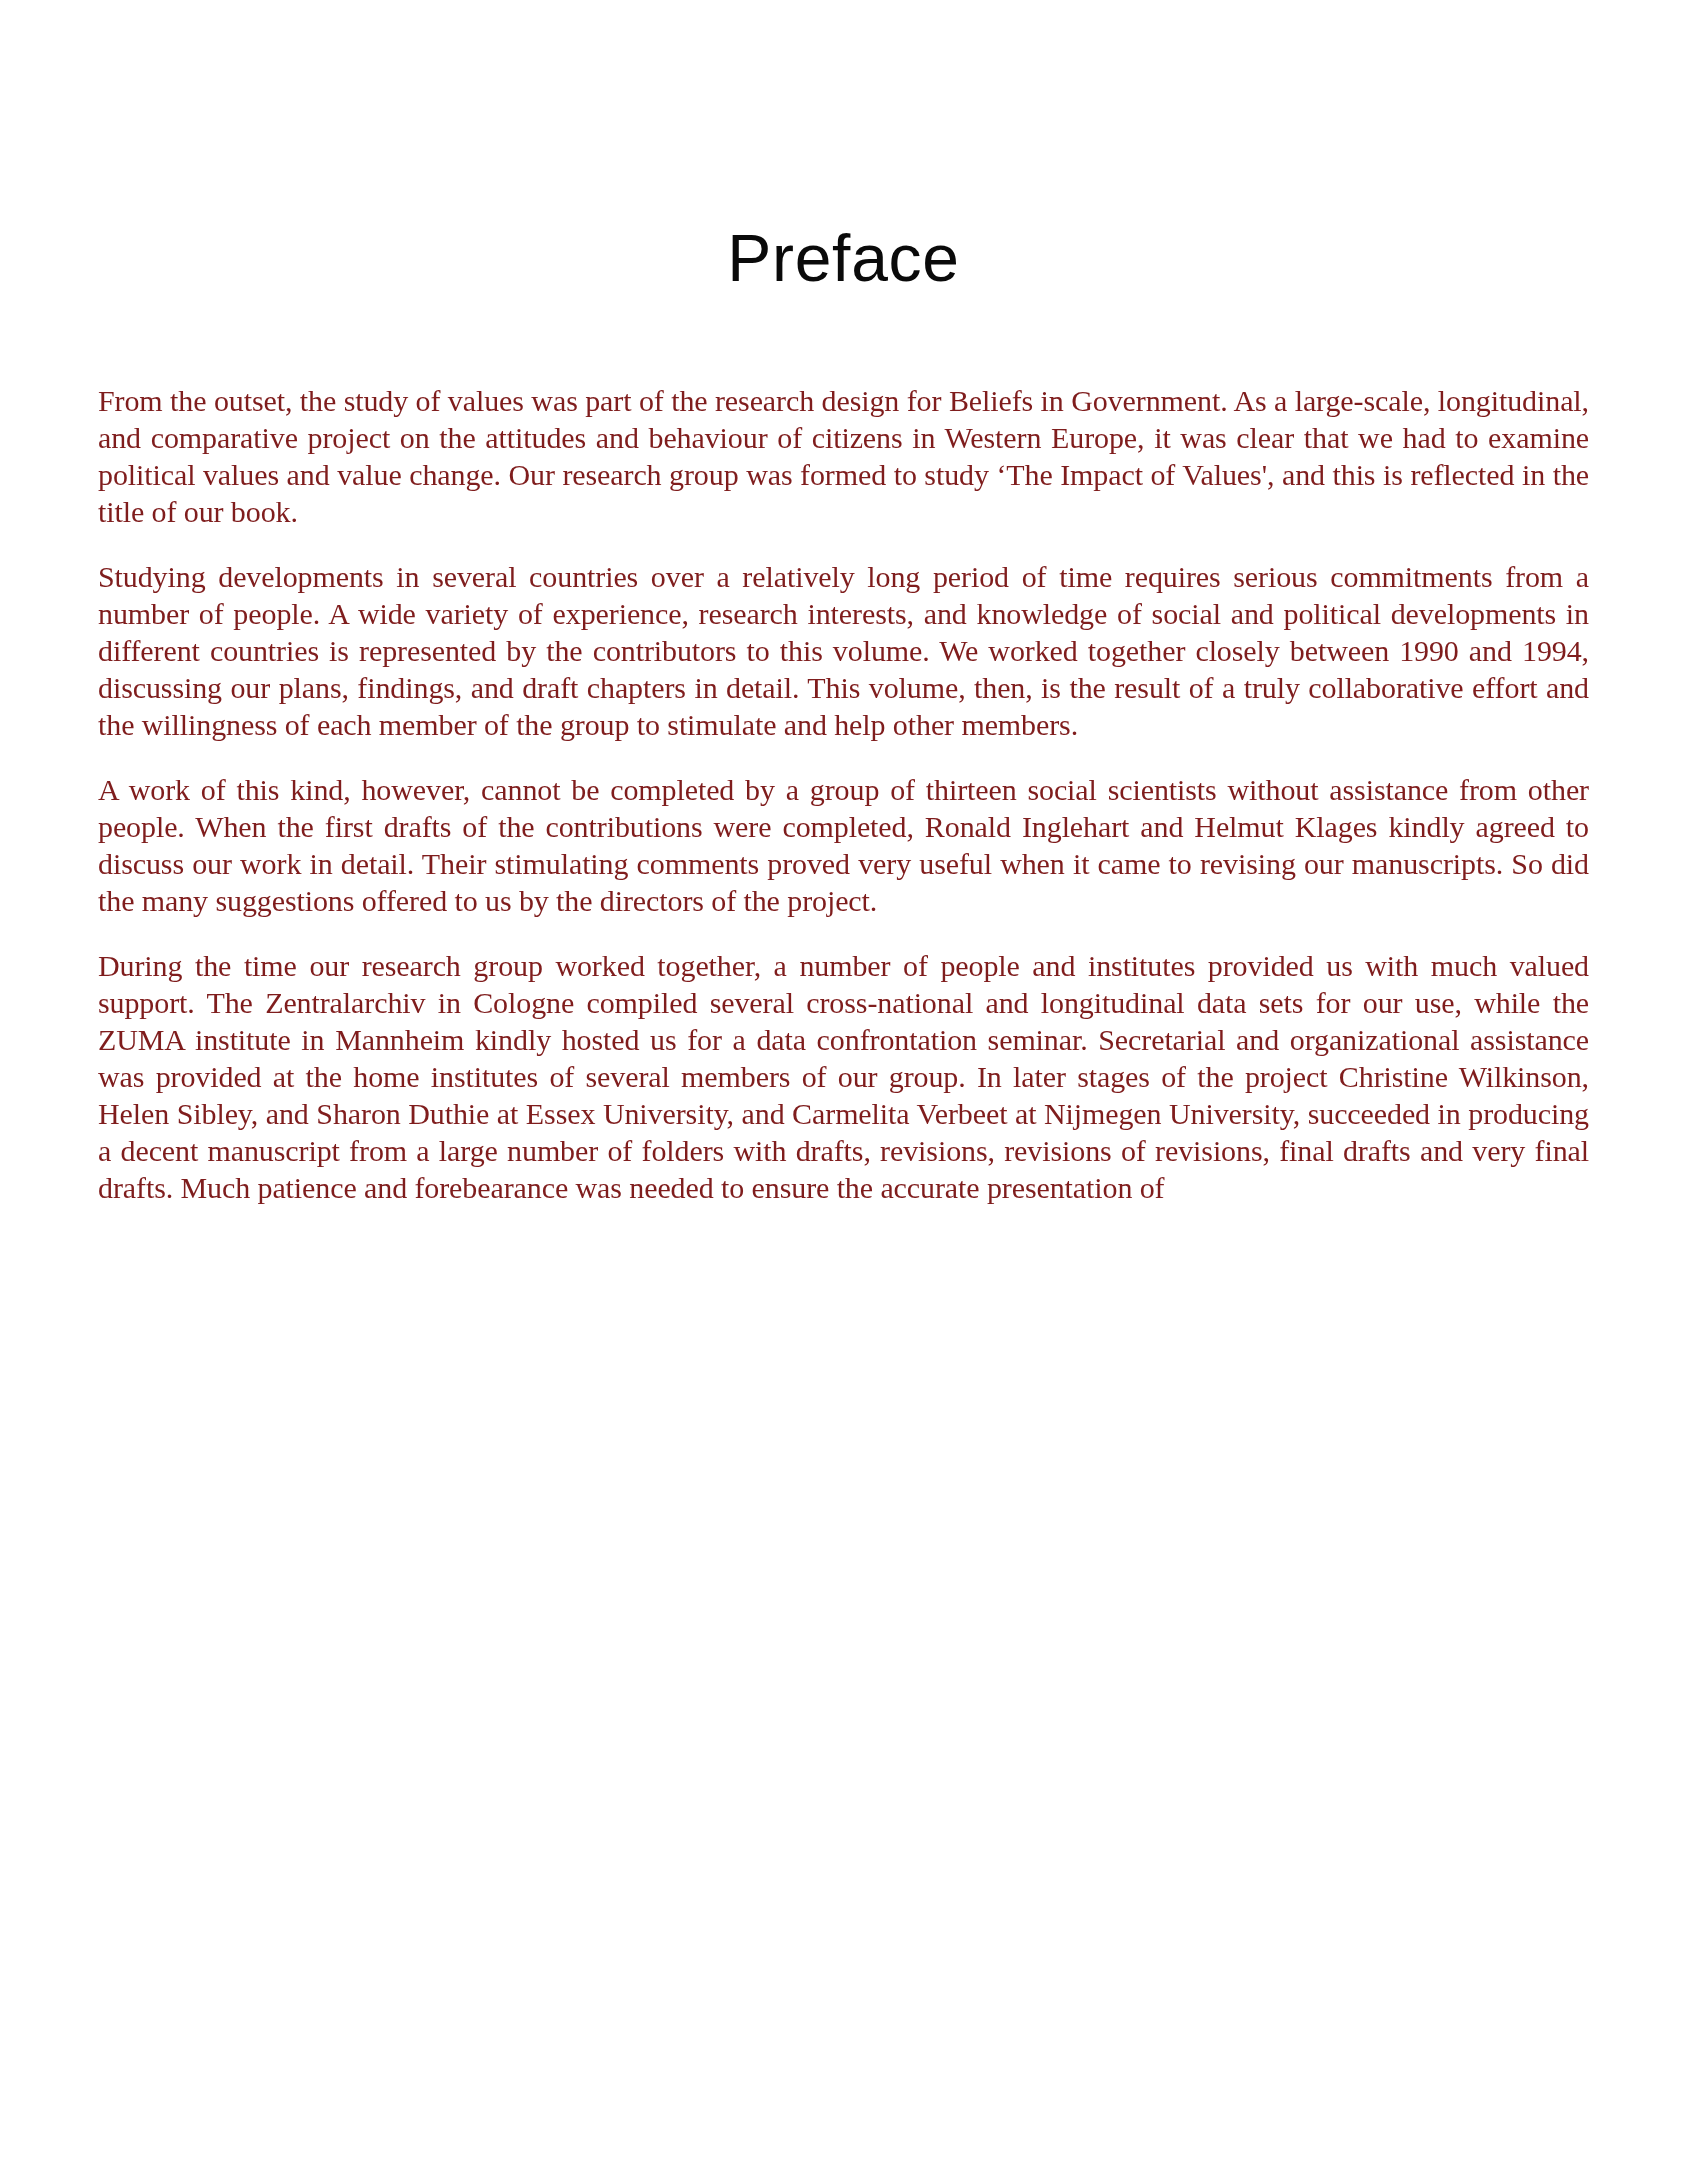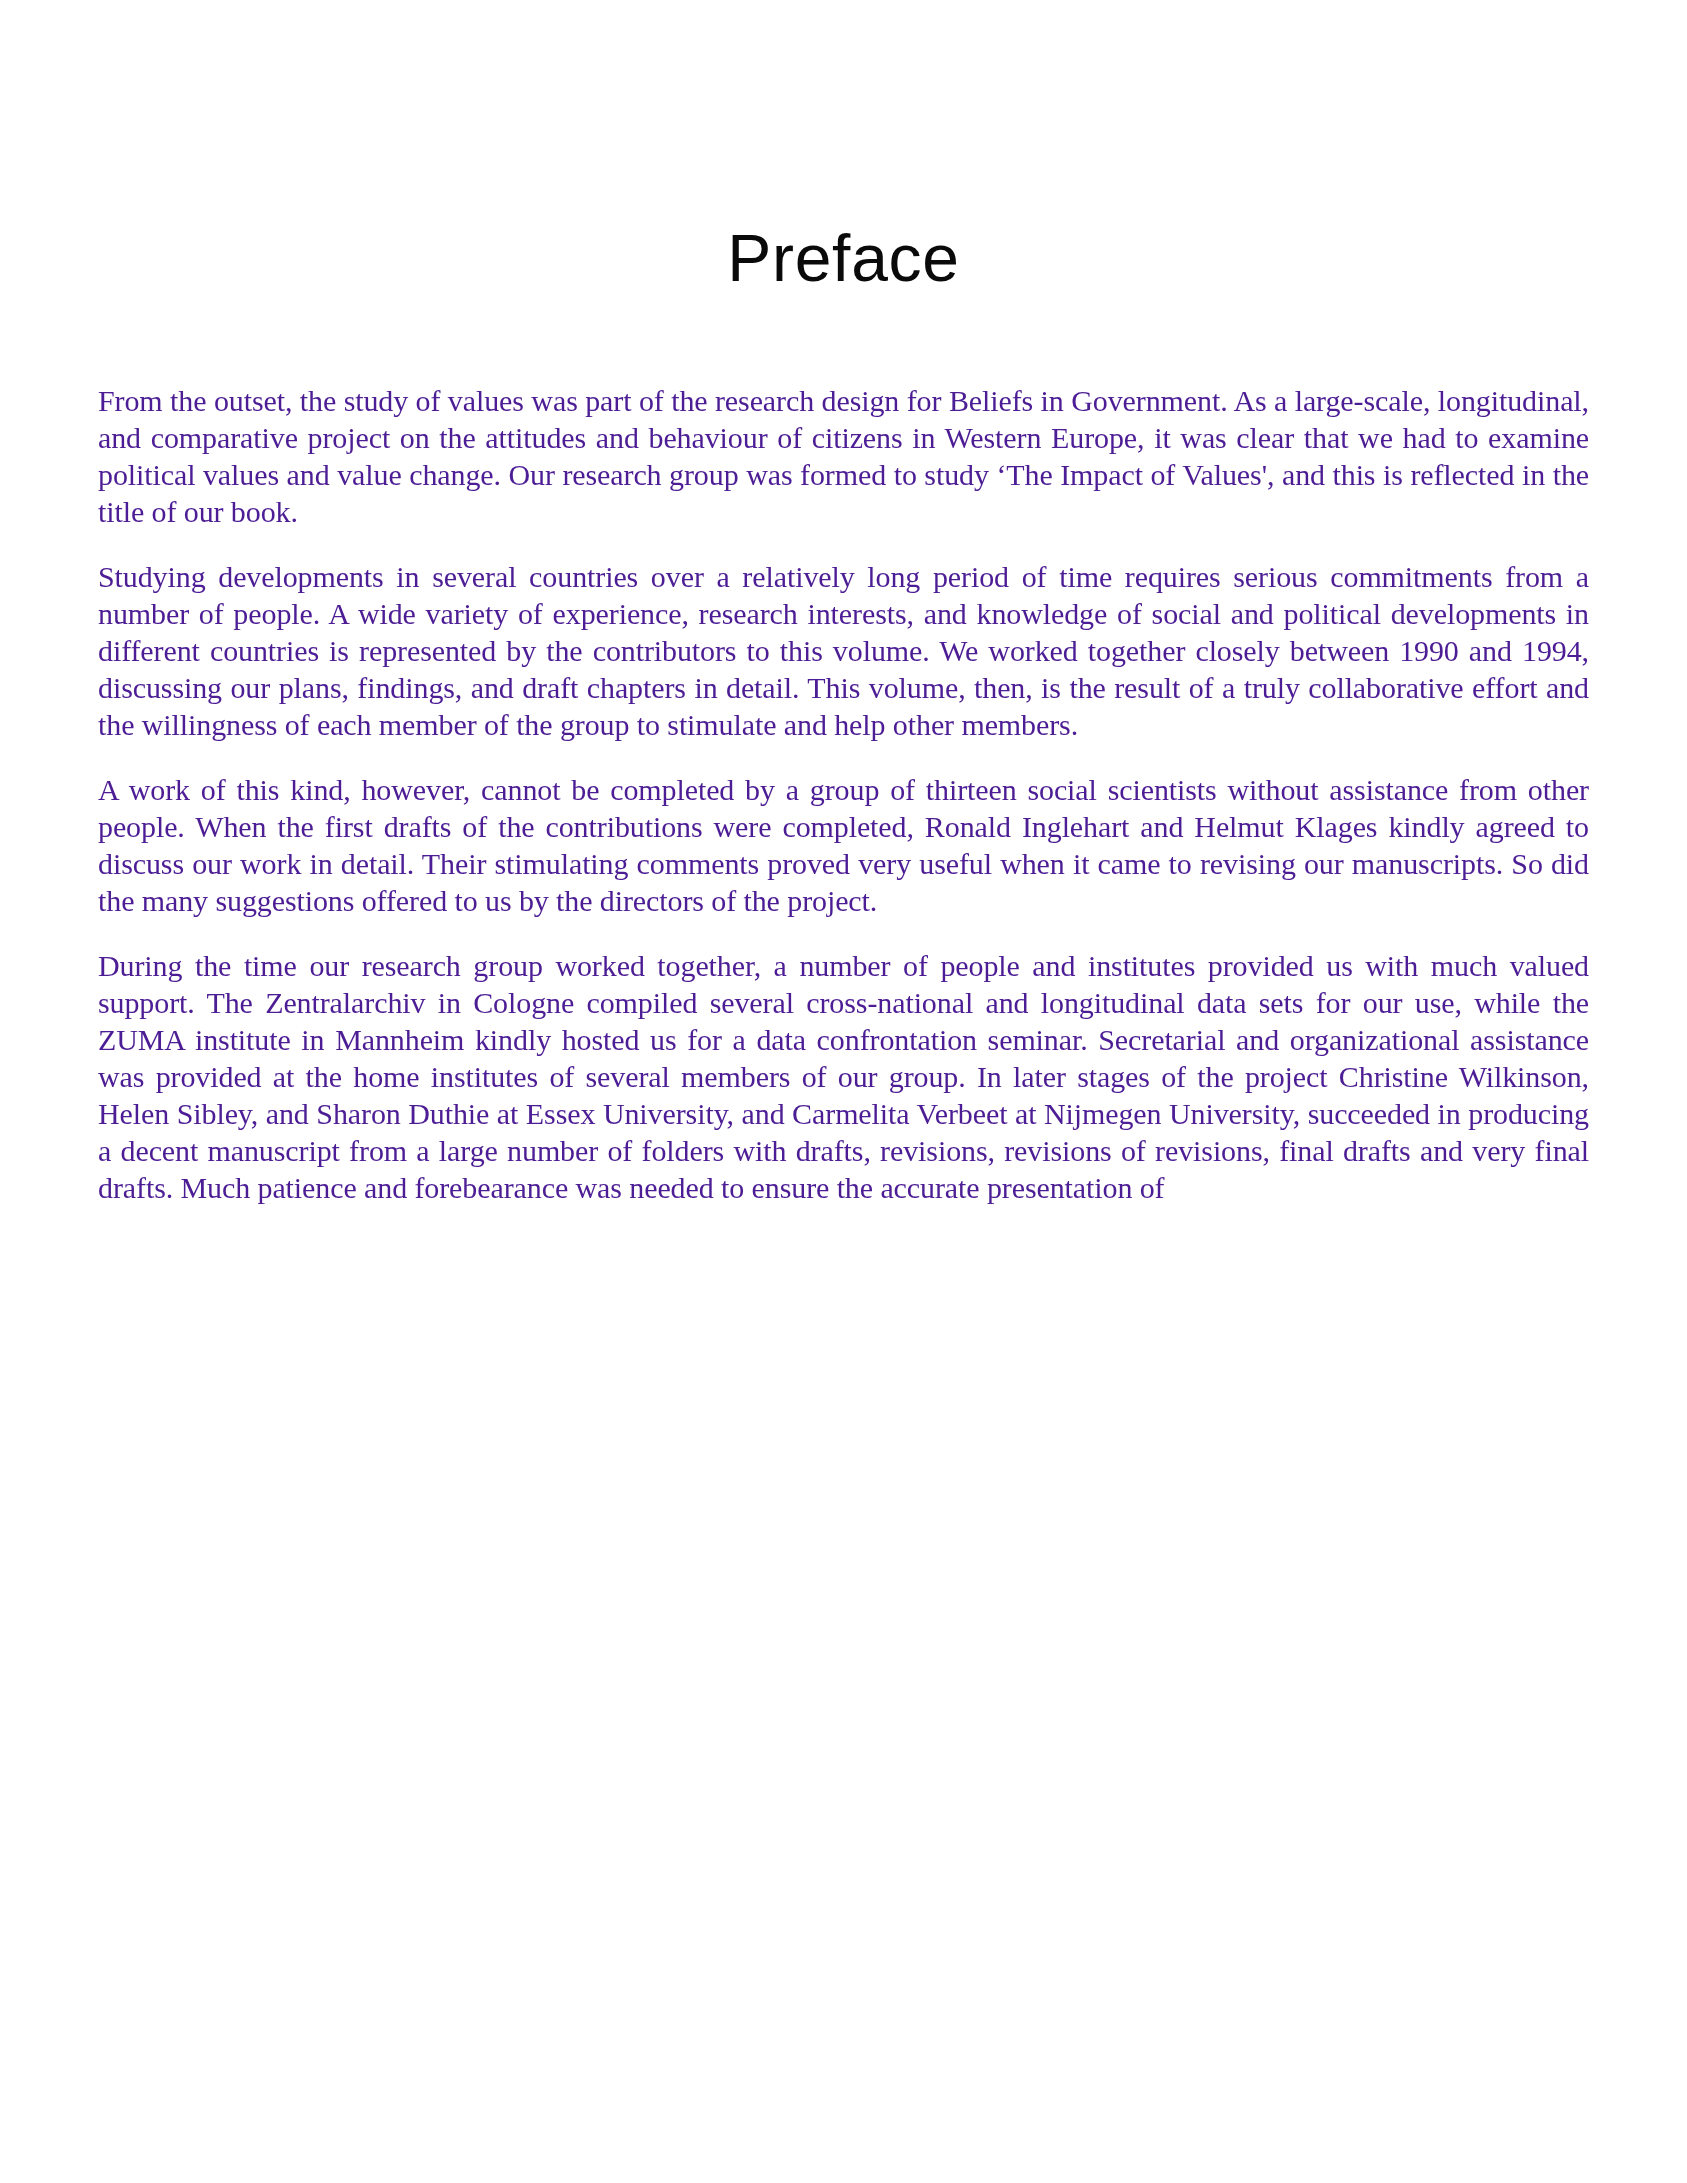--- a/index.html
+++ b/index.html
@@ -23,21 +23,21 @@
     text-align: center;
     color: #0a0a0a;
     letter-spacing: 0.7px;
   }
   .body-text {
     margin: 91px 98px 0 98px;
     font-family: "Liberation Serif", serif;
     font-size: 30px;
     line-height: 37px;
     letter-spacing: -0.1px;
-    color: #4c1d95;
+    color: #7f1d1d;
     text-align: justify;
   }
   .body-text p {
     margin: 0 0 28px 0;
   }
 </style>
 </head>
 <body>
 
 <div class="page">

